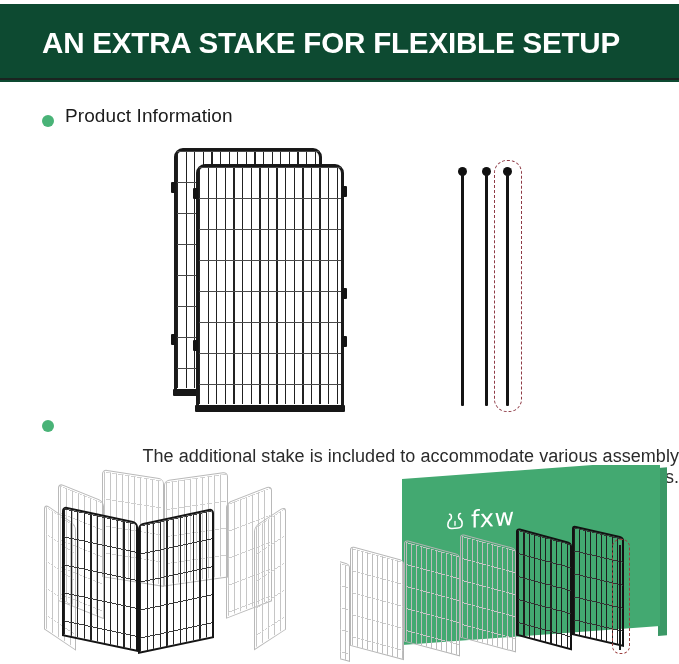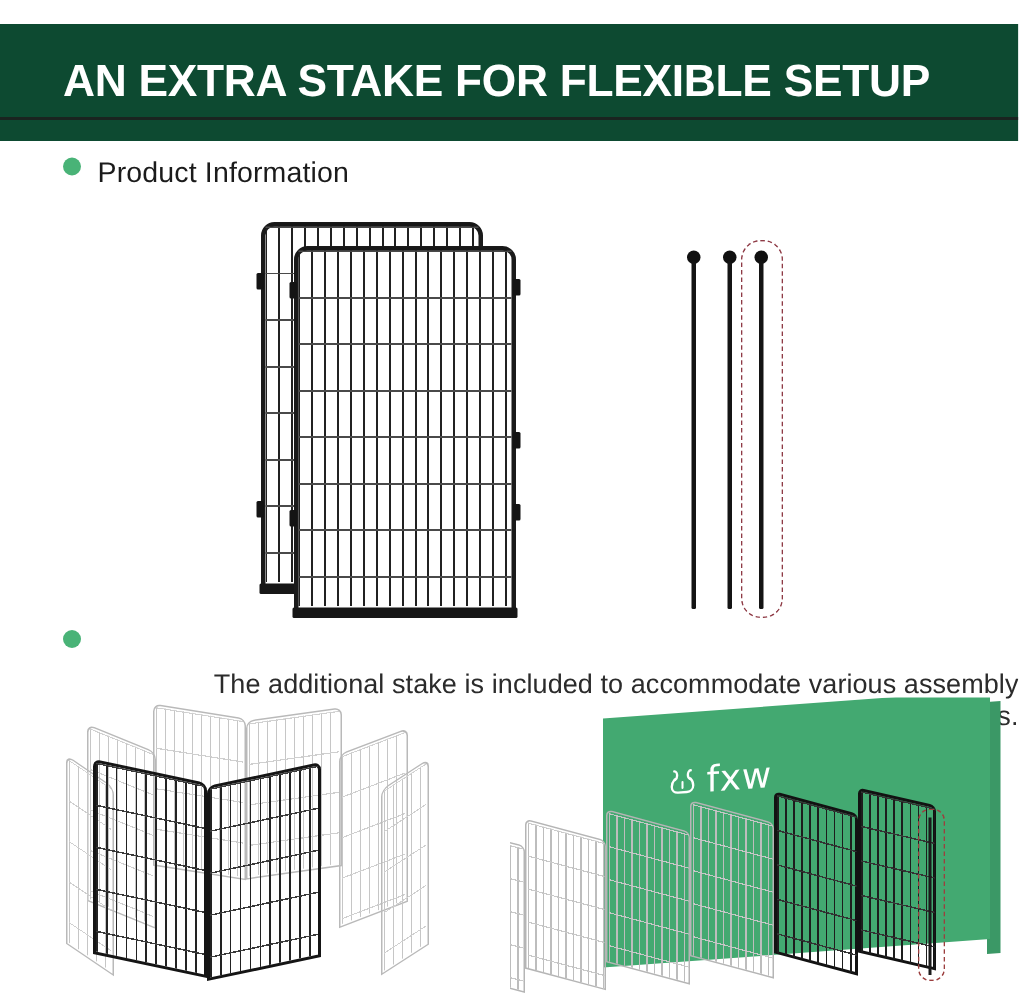--- a/index.html
+++ b/index.html
@@ -8,41 +8,41 @@
     width:679px;height:664px;
     background:#ffffff;
     font-family:"Liberation Sans","DejaVu Sans",sans-serif;
     overflow:hidden;
     position:relative;
   }
   .page{position:relative;width:679px;height:664px;overflow:hidden;background:#fff;}
 
   
   .header{
-    position:absolute;left:0;top:16px;width:679px;height:78px;
+    position:absolute;left:0;top:4px;width:679px;height:78px;
     background:#0d4a31;
     display:flex;align-items:center;
   }
   .header-title{
     color:#ffffff;
     font-size:30px;
     font-weight:bold;
     letter-spacing:-0.2px;
     margin-left:42px;
     font-family:"Liberation Sans","DejaVu Sans",sans-serif;
     white-space:nowrap;
     transform:scaleX(0.985);
     transform-origin:left center;
   }
   .header-rule{
     position:absolute;left:0;top:78px;width:679px;height:2px;background:#1d1d1d;opacity:.85;
   }
 
   
-  .sec-head{position:absolute;display:flex;align-items:flex-start;}
+  .sec-head{position:absolute;display:flex;align-items:flex-end;}
   .bullet{
     width:12px;height:12px;border-radius:50%;
     background:#49b377;flex:none;
   }
   .sec-title{
     margin-left:11px;font-size:19px;color:#1b1b1b;font-weight:400;
     letter-spacing:.1px;
   }
   .sec-sub{
     position:absolute;font-size:18px;color:#2b2b2b;letter-spacing:.05px;text-align:right;

